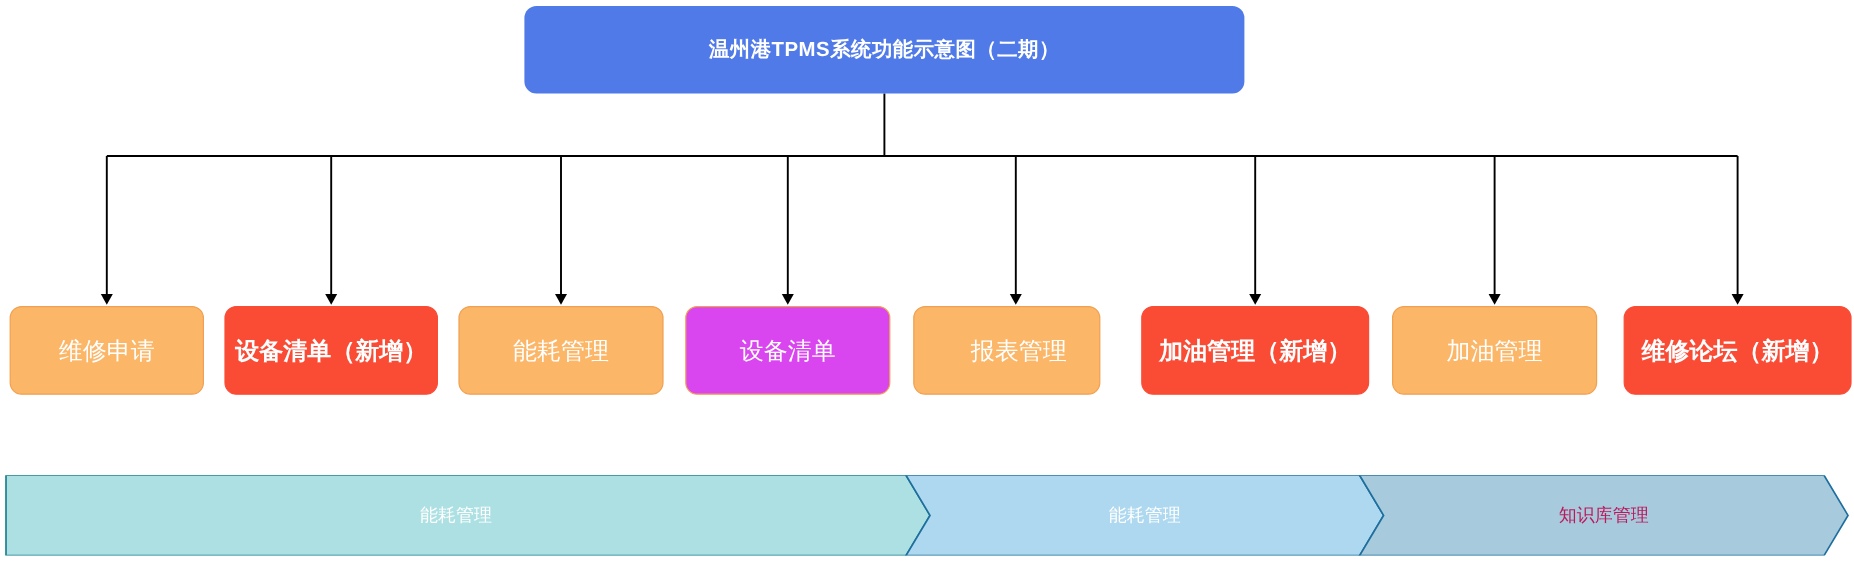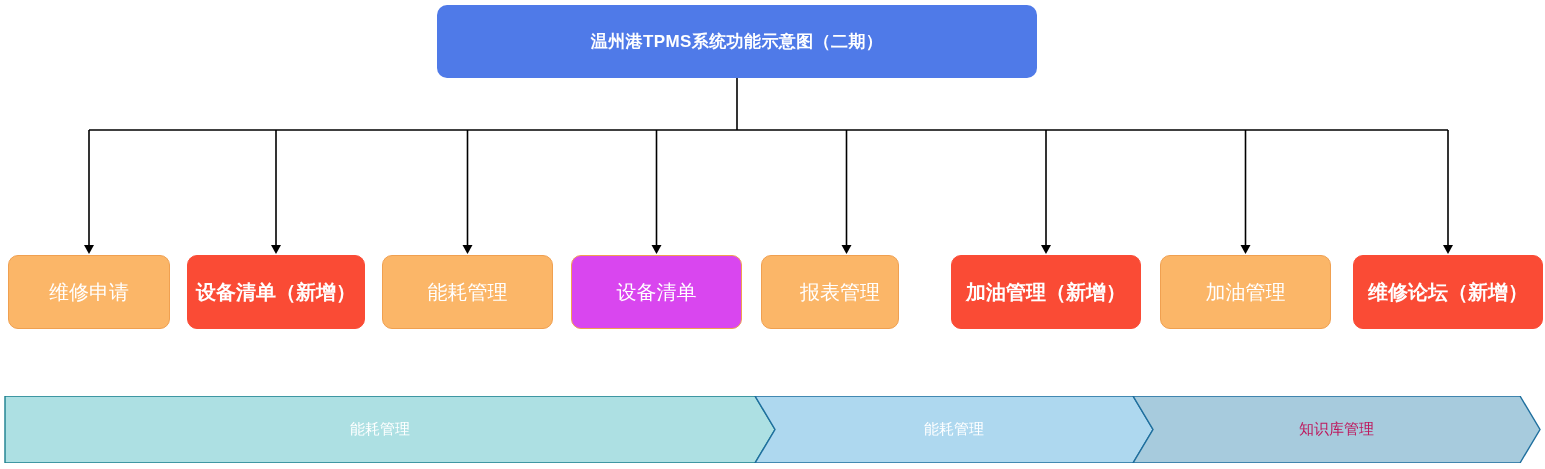--- a/index.html
+++ b/index.html
@@ -131,21 +131,21 @@
       </div>
       <div class="leaf-node variant-new" style="left: 187px; width: 178px; background: rgb(250, 75, 53); border: 1px solid rgb(250, 75, 53);">
         <span class="node-label">设备清单（新增）</span>
       </div>
       <div class="leaf-node variant-existing" style="left: 382px; width: 171px; background: rgb(251, 182, 104); border: 1px solid rgb(240, 160, 80);">
         <span class="node-label">能耗管理</span>
       </div>
       <div class="leaf-node variant-existing" style="left: 571px; width: 171px; background: #d946ef; border: 1px solid rgb(240, 160, 80); align-items: center;">
         <span class="node-label">设备清单</span>
       </div>
-      <div class="leaf-node variant-existing" style="left: 761px; width: 138px; background: rgb(251, 182, 104); border: 1px solid rgb(240, 160, 80); padding-left: 20px;">
+      <div class="leaf-node variant-existing" style="left: 761px; width: 156px; background: rgb(251, 182, 104); border: 1px solid rgb(240, 160, 80); padding-left: 20px;">
         <span class="node-label">报表管理</span>
       </div>
       <div class="leaf-node variant-new" style="left: 951px; width: 190px; background: rgb(250, 75, 53); border: 1px solid rgb(250, 75, 53);">
         <span class="node-label">加油管理（新增）</span>
       </div>
       <div class="leaf-node variant-existing" style="left: 1160px; width: 171px; background: rgb(251, 182, 104); border: 1px solid rgb(240, 160, 80);">
         <span class="node-label">加油管理</span>
       </div>
       <div class="leaf-node variant-new" style="left: 1353px; width: 190px; background: rgb(250, 75, 53); border: 1px solid rgb(250, 75, 53);">
         <span class="node-label">维修论坛（新增）</span>

